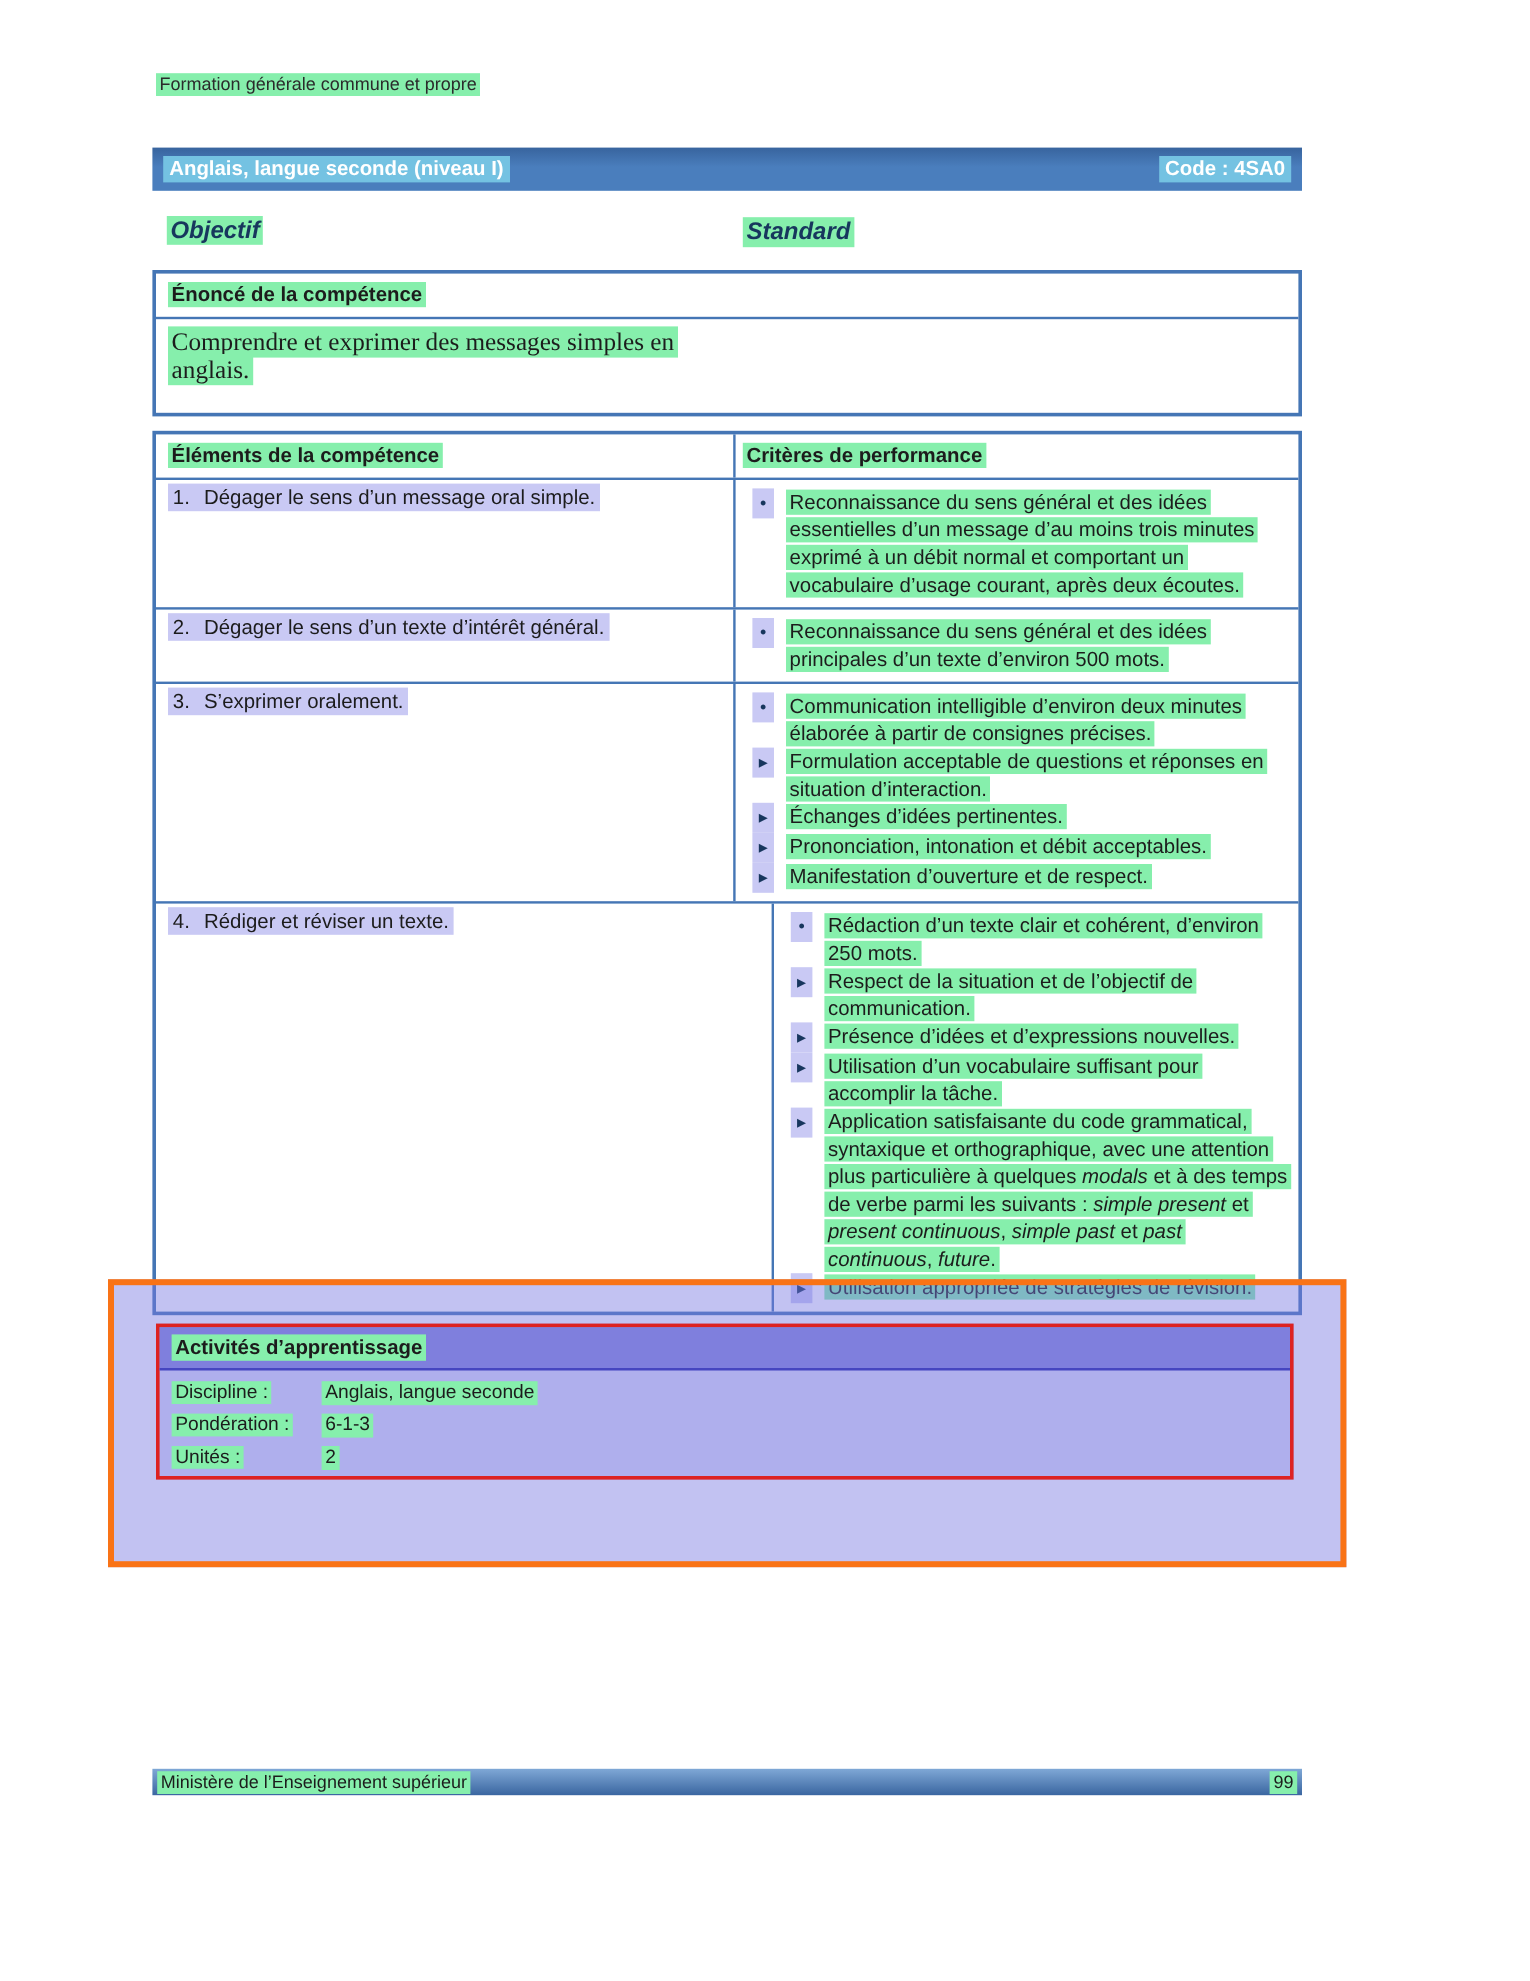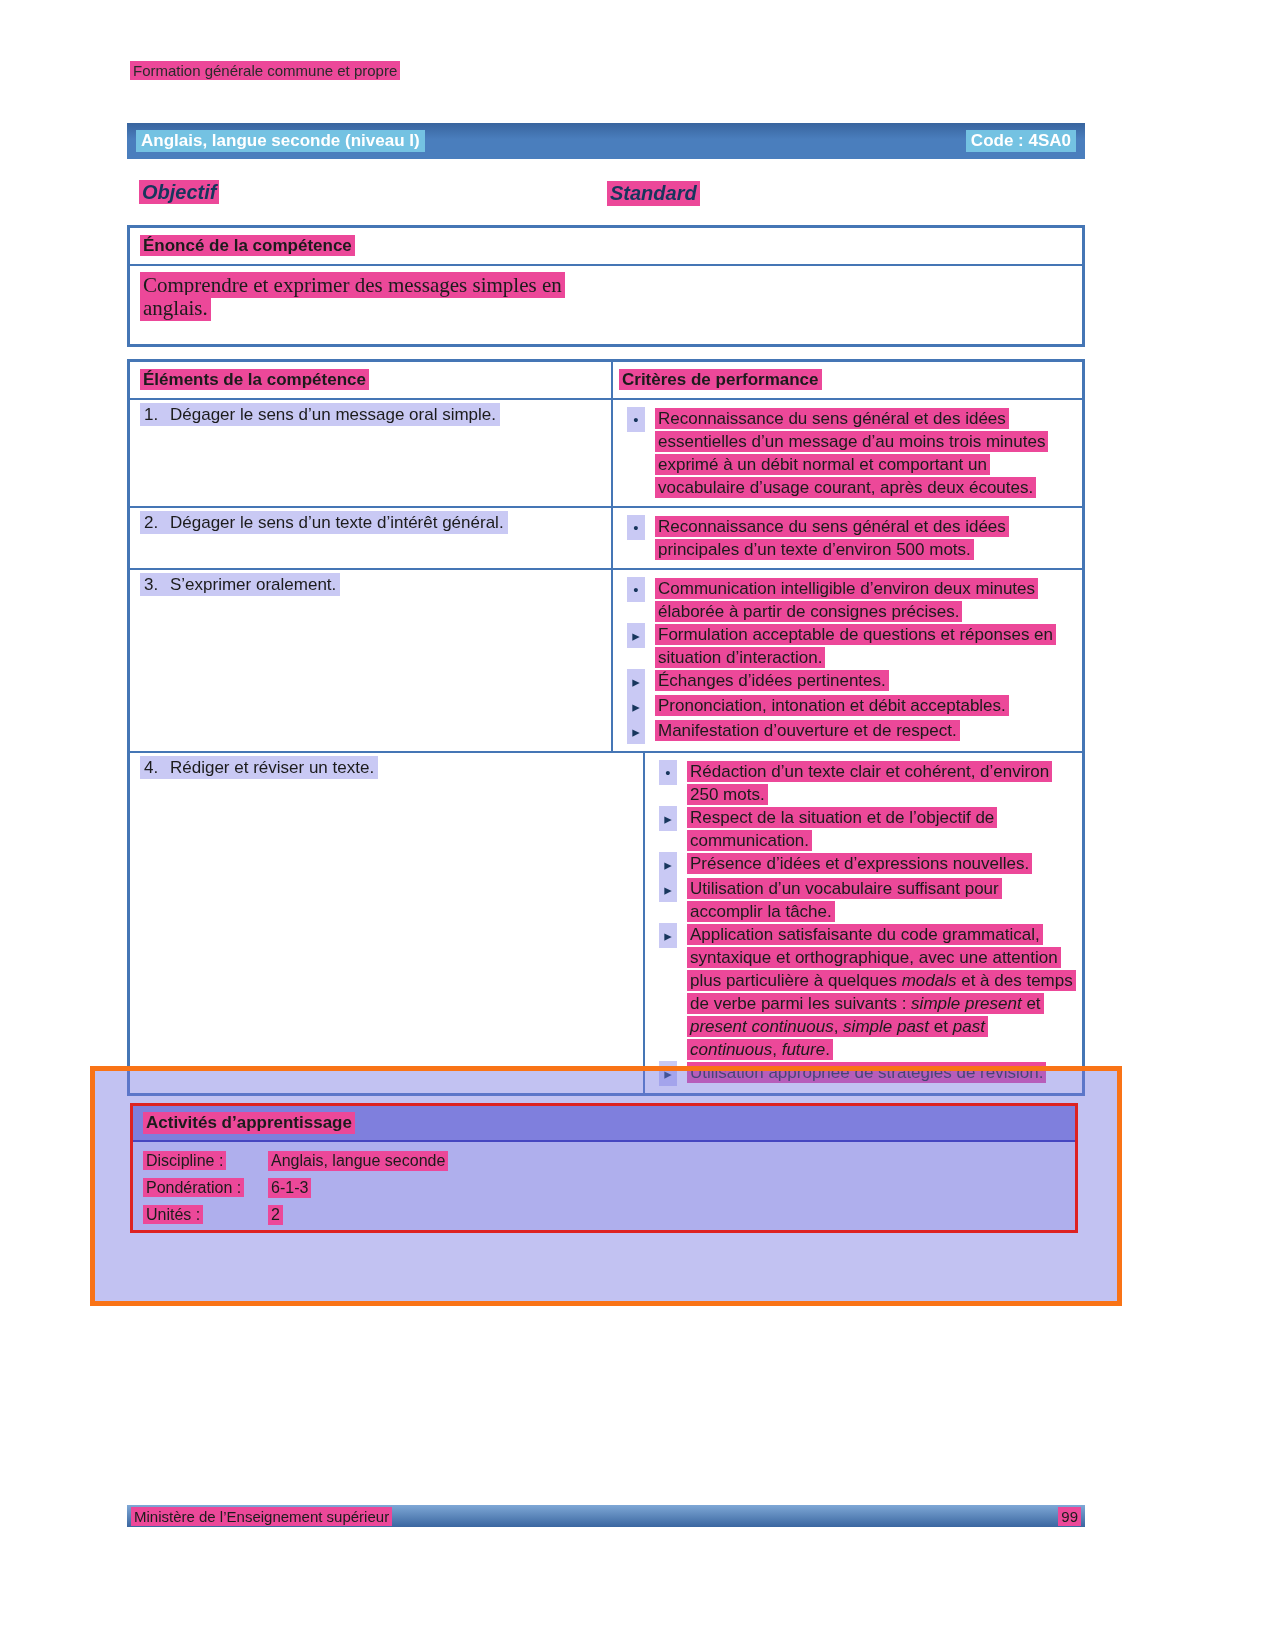--- a/index.html
+++ b/index.html
@@ -5,21 +5,21 @@
   * { margin:0; padding:0; box-sizing:border-box; }
   html,body { background:#ffffff; }
   .page {
     position:relative; width:1275px; height:1651px; background:#ffffff;
     font-family:"Liberation Sans", sans-serif; color:#1c1c1c; overflow:hidden;
   }
   .content { position:absolute; left:127px; top:0; width:958px; padding-top:62px; }
 
   
   .hl {
-    background:#ec4899; padding:1px 3px;
+    background:#86efac; padding:1px 3px;
     -webkit-box-decoration-break:clone; box-decoration-break:clone;
   }
   .hl-lav {
     background:#c9c9f4; padding:2px 4px;
     -webkit-box-decoration-break:clone; box-decoration-break:clone;
   }
 
   .top-label { font-size:15px; margin-left:3px; color:#2b2b2b; }
 
   .header-bar {
@@ -29,21 +29,21 @@
     padding:0 9px;
   }
   .hl-bar {
     background:#74c2e2; color:#ffffff; font-weight:bold; font-size:17px;
     padding:1px 5px;
   }
 
   .headings { position:relative; margin-top:22px; height:28px; }
   .heading { font-size:20px; font-weight:bold; font-style:italic; color:#17365d; }
   .heading.objectif { margin-left:12px; }
-  .heading.standard { position:absolute; left:480px; top:0; }
+  .heading.standard { position:absolute; left:492px; top:0; }
 
   .tbl { border:3px solid #4576b5; margin-top:16px; background:#ffffff; }
   .tbl-head { border-bottom:2px solid #4576b5; padding:8px 10px; font-weight:bold; font-size:17px; }
   .enonce-body { padding:8px 10px 24px; font-size:21px; line-height:23px;font-family:Liberation Serif, serif; }
   .enonce-width { width:478px; }
 
   .comp-tbl { margin-top:12px; }
   .comp-head { display:grid; grid-template-columns:481px 1fr; border-bottom:2px solid #4576b5; }
   .comp-head .hcell { padding:8px 10px; font-weight:bold; font-size:17px; }
   .comp-head .hcell.right { border-left:2px solid #4576b5; padding-left:6px; }
@@ -77,21 +77,21 @@
   .act-header {
     height:36px; background:rgba(95,95,210,0.6); border-bottom:2px solid #4646c0;
     display:flex; align-items:center; padding-left:10px;
     font-weight:bold; font-size:17px;
   }
   .act-rows { padding:5px 0 0 10px; }
   .act-row { height:27px; display:flex; align-items:center; font-size:16px; }
   .act-label-wrap { width:125px; flex:0 0 auto; }
 
   .footer {
-    position:absolute; left:127px; top:1505px; width:958px; height:22px;
+    position:absolute; left:127px; top:1474px; width:958px; height:22px;
     background:linear-gradient(#7fa8d6, #3a66a0);
     display:flex; justify-content:space-between; align-items:center;
     padding:0 4px; font-size:15px; z-index:2;
   }
 </style>
 </head>
 <body>
 
 <div class="page">
   <div class="content">

